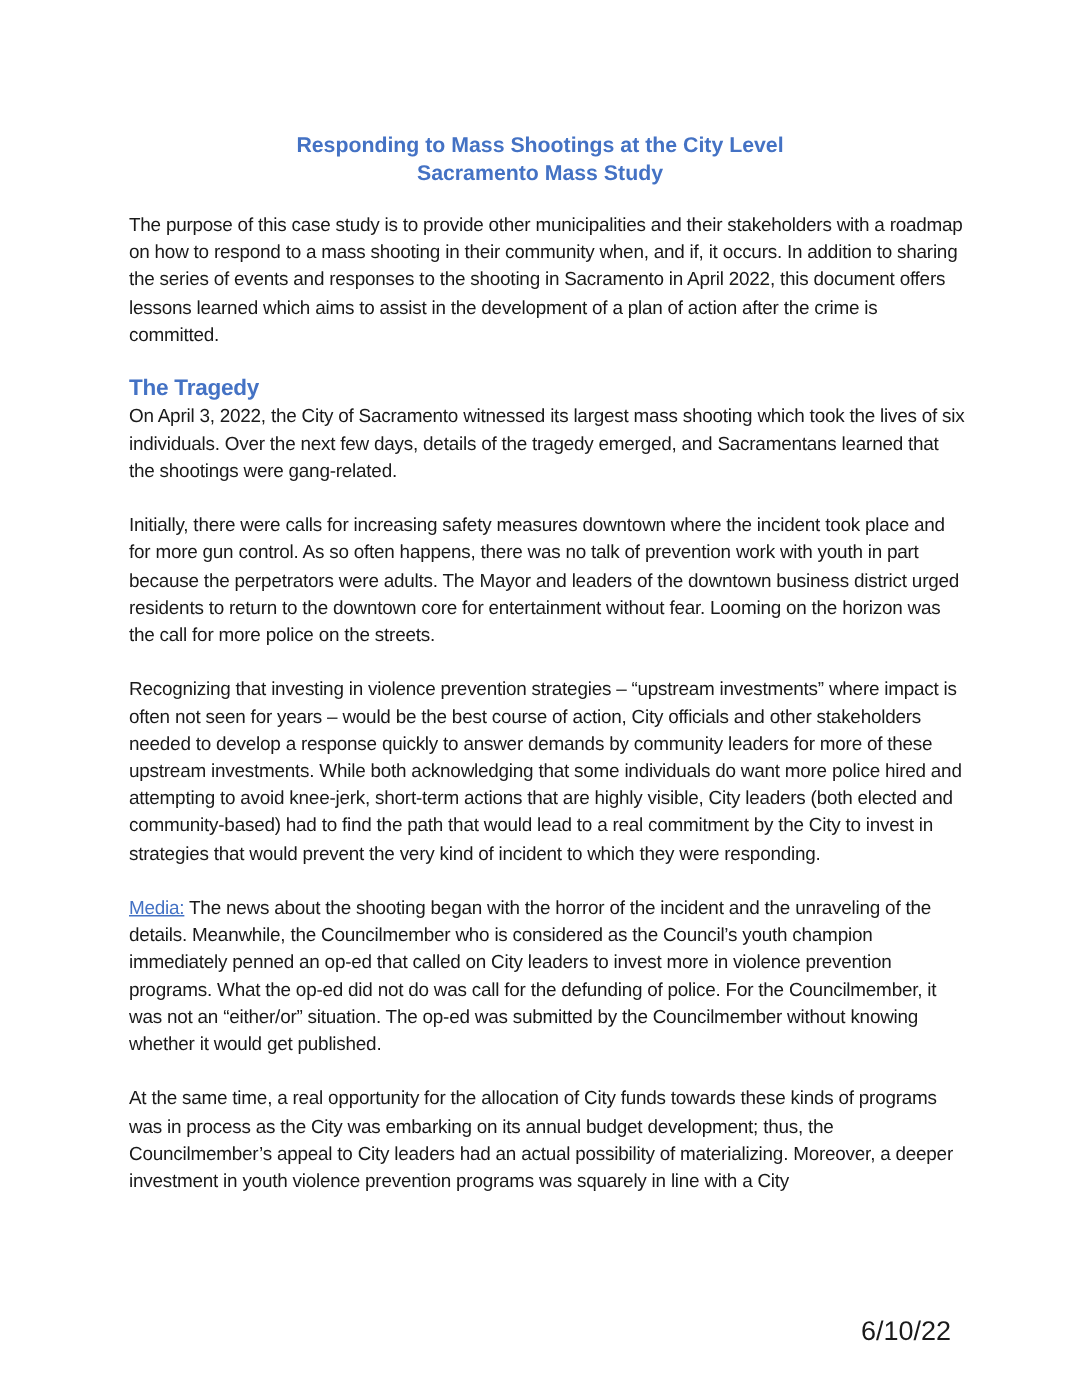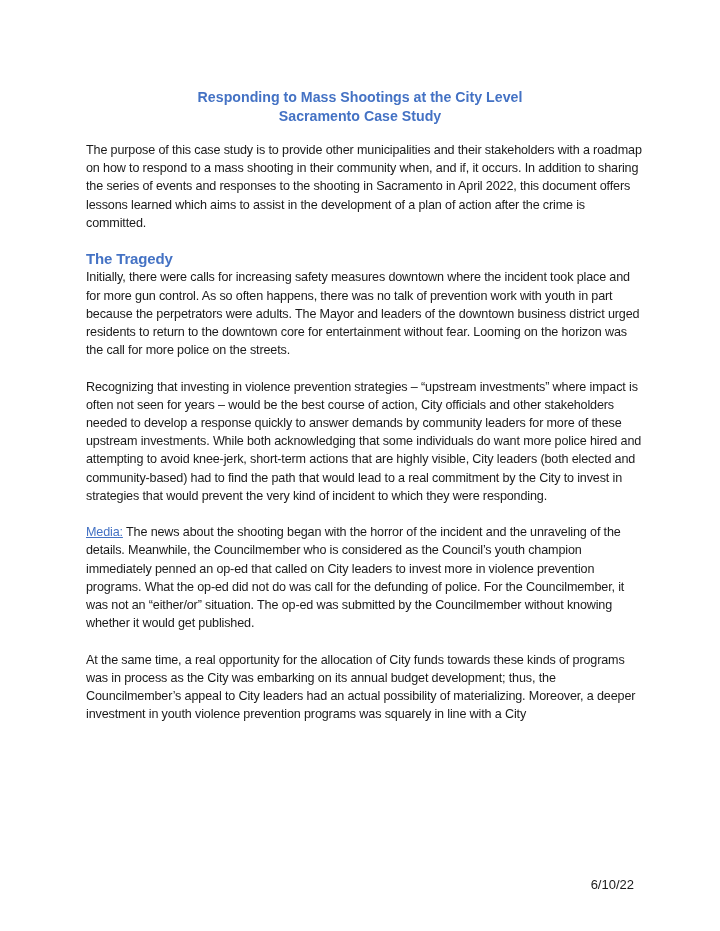--- a/index.html
+++ b/index.html
@@ -56,39 +56,40 @@
     .link {
       color: #4472c4;
       text-decoration: underline;
       cursor: pointer;
       text-align: right;
     }
     .footer-date {
       position: absolute;
       right: 86px;
       top: 877px;
-      font-size: 13px;
+      font-size: 18px;
       color: #1a1a1a;
     }
   </style>
 </head>
 <body>
 
 <div class="page">
 
   <div class="title-block">
     <div>Responding to Mass Shootings at the City Level</div>
-    <div>Sacramento Case Study</div>
+    <div>Sacramento Mass Study</div>
   </div>
 
   <div class="content">
     <p>The purpose of this case study is to provide other municipalities and their stakeholders with a roadmap on how to respond to a mass shooting in their community when, and if, it occurs. In addition to sharing the series of events and responses to the shooting in Sacramento in April 2022, this document offers lessons learned which aims to assist in the development of a plan of action after the crime is committed.</p>
 
     <div class="section">
       <span class="heading">The Tragedy</span>
+      <p>On April 3, 2022, the City of Sacramento witnessed its largest mass shooting which took the lives of six individuals. Over the next few days, details of the tragedy emerged, and Sacramentans learned that the shootings were gang-related.</p>
       <p>Initially, there were calls for increasing safety measures downtown where the incident took place and for more gun control. As so often happens, there was no talk of prevention work with youth in part because the perpetrators were adults. The Mayor and leaders of the downtown business district urged residents to return to the downtown core for entertainment without fear. Looming on the horizon was the call for more police on the streets.</p>
       <p>Recognizing that investing in violence prevention strategies – “upstream investments” where impact is often not seen for years – would be the best course of action, City officials and other stakeholders needed to develop a response quickly to answer demands by community leaders for more of these upstream investments. While both acknowledging that some individuals do want more police hired and attempting to avoid knee-jerk, short-term actions that are highly visible, City leaders (both elected and community-based) had to find the path that would lead to a real commitment by the City to invest in strategies that would prevent the very kind of incident to which they were responding.</p>
     </div>
 
     <div class="section">
       <p><span class="link">Media:</span><span> The news about the shooting began with the horror of the incident and the unraveling of the details. Meanwhile, the Councilmember who is considered as the Council’s youth champion immediately penned an op-ed that called on City leaders to invest more in violence prevention programs. What the op-ed did not do was call for the defunding of police. For the Councilmember, it was not an “either/or” situation. The op-ed was submitted by the Councilmember without knowing whether it would get published.</span></p>
       <p>At the same time, a real opportunity for the allocation of City funds towards these kinds of programs was in process as the City was embarking on its annual budget development; thus, the Councilmember’s appeal to City leaders had an actual possibility of materializing. Moreover, a deeper investment in youth violence prevention programs was squarely in line with a City</p>
     </div>
   </div>
 

